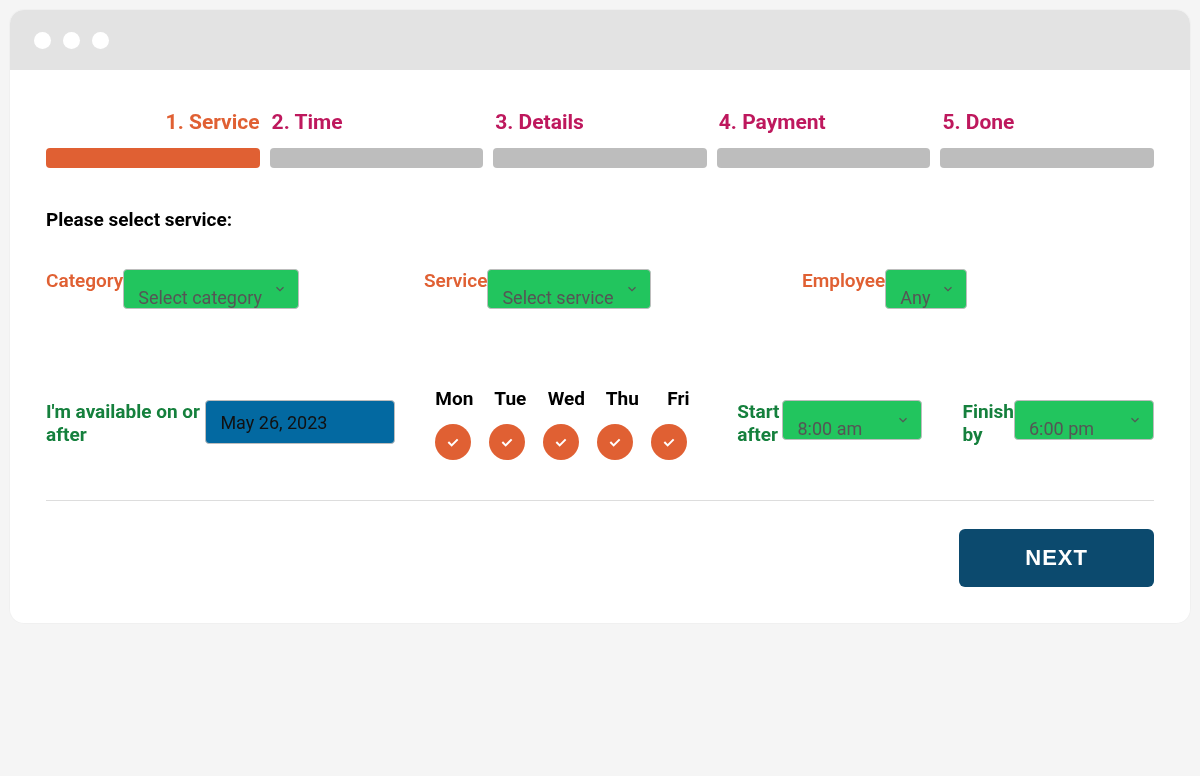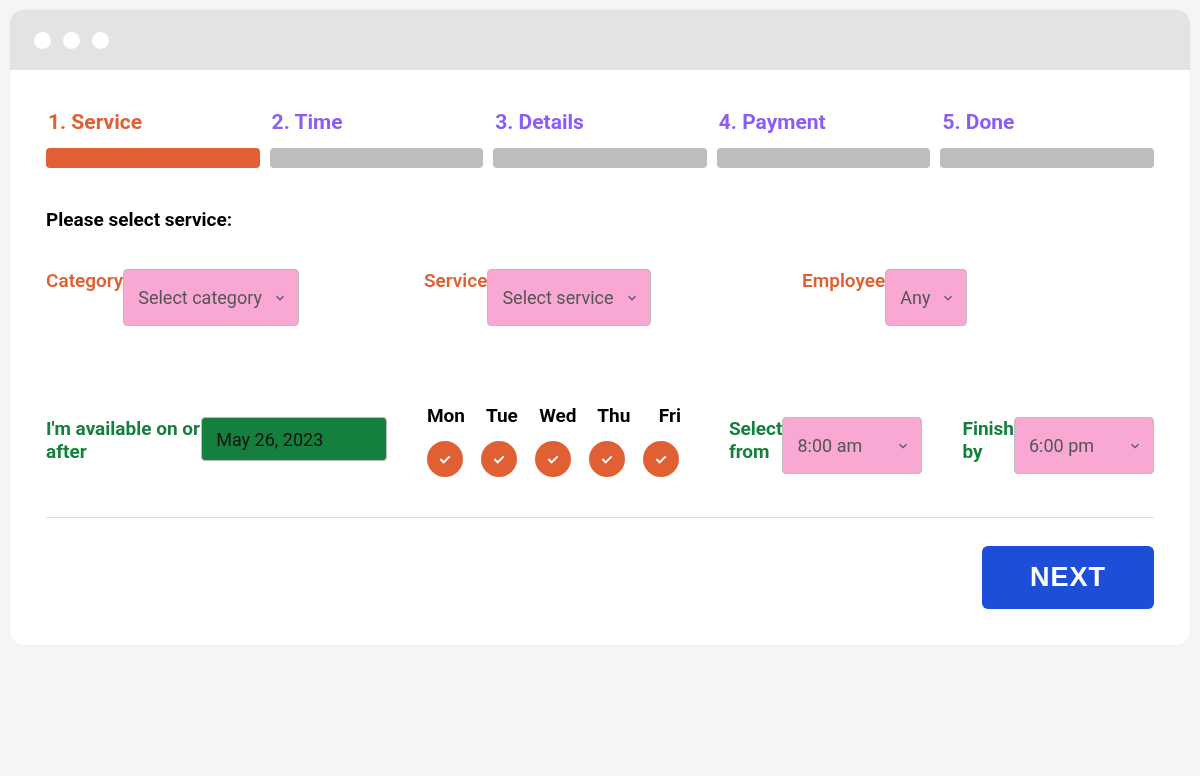--- a/index.html
+++ b/index.html
@@ -37,25 +37,25 @@
     display: flex;
     gap: 10px;
     margin-bottom: 10px;
   }
   .step {
     flex: 1;
   }
   .step-label {
     font-size: 21px;
     font-weight: 700;
-    color: #8b5cf6;
+    color: #be185d;
     margin-bottom: 14px;
     padding-left: 2px;
   }
-  .step.active .step-label { color: #e06033; }
+  .step.active .step-label { color: #e06033; text-align: right; }
   .step-bar {
     height: 20px;
     background: #bdbdbd;
     border-radius: 4px;
   }
   .step.active .step-bar { background: #e06033; }
 
   .select-service-heading {
     font-size: 19px;
     font-weight: 700;
@@ -76,47 +76,47 @@
   .field-label {
     font-size: 19px;
     font-weight: 600;
     margin-bottom: 14px;
   }
   .field-label.accent { color: #e06033; }
   .field-label.dark { color: #15803d; font-weight: 700; }
 
   .sel {
     position: relative;
-    height: 57px;
+    height: 40px;
     border: 1px solid #bdbdbd;
     border-radius: 4px;
-    background: #f9a8d4;
-    display: flex;
-    align-items: center;
+    background: #22c55e;
+    display: flex;
+    align-items: flex-end;
     padding: 0 36px 0 14px;
     font-size: 18px;
     color: #555;
     cursor: pointer;
   }
   .sel.small { min-width: 140px; }
   .chev {
     position: absolute;
     right: 10px;
     top: 50%;
     transform: translateY(-50%);
     width: 16px; height: 16px;
     display: flex; align-items: center; justify-content: center;
   }
   .chev svg { display:block; }
 
   .text-input {
     height: 44px;
     border: 1px solid #bdbdbd;
     border-radius: 4px;
-    background: #15803d;
+    background: #0369a1;
     padding: 0 14px;
     font-size: 18px;
     color: #111;
     display: flex;
     align-items: center;
     width: 230px;
   }
 
   
   .days-block {
@@ -154,28 +154,28 @@
     border-top: 1px solid #ddd;
     margin-top: 40px;
     margin-bottom: 28px;
   }
 
   .footer-row {
     display: flex;
     justify-content: flex-end;
   }
   .next-btn {
-    background: #1d4ed8;
+    background: #0c4a6e;
     color: #fff;
     border: none;
     border-radius: 6px;
-    font-size: 27px;
+    font-size: 22px;
     font-weight: 700;
     letter-spacing: 1px;
-    padding: 16px 48px;
+    padding: 16px 66px;
     cursor: pointer;
   }
 </style>
 </head>
 <body>
 
 <div class="window">
   <div class="titlebar">
     <div class="dot"></div>
     <div class="dot"></div>
@@ -285,21 +285,21 @@
           </div>
           <div class="chip">
             <svg width="16" height="16" viewBox="0 0 24 24" fill="none" stroke="#fff" stroke-width="3">
                 <polyline points="5 12 10 17 19 8"></polyline>
               </svg>
           </div>
         </div>
       </div>
 
       <div class="field">
-        <div class="field-label dark">Select from</div>
+        <div class="field-label dark">Start after</div>
         <div class="sel small">
           <span>8:00 am</span>
           <span class="chev">
             <svg width="14" height="14" viewBox="0 0 24 24" fill="none" stroke="#555" stroke-width="2">
                 <polyline points="6 9 12 15 18 9"></polyline>
               </svg>
           </span>
         </div>
       </div>
 

